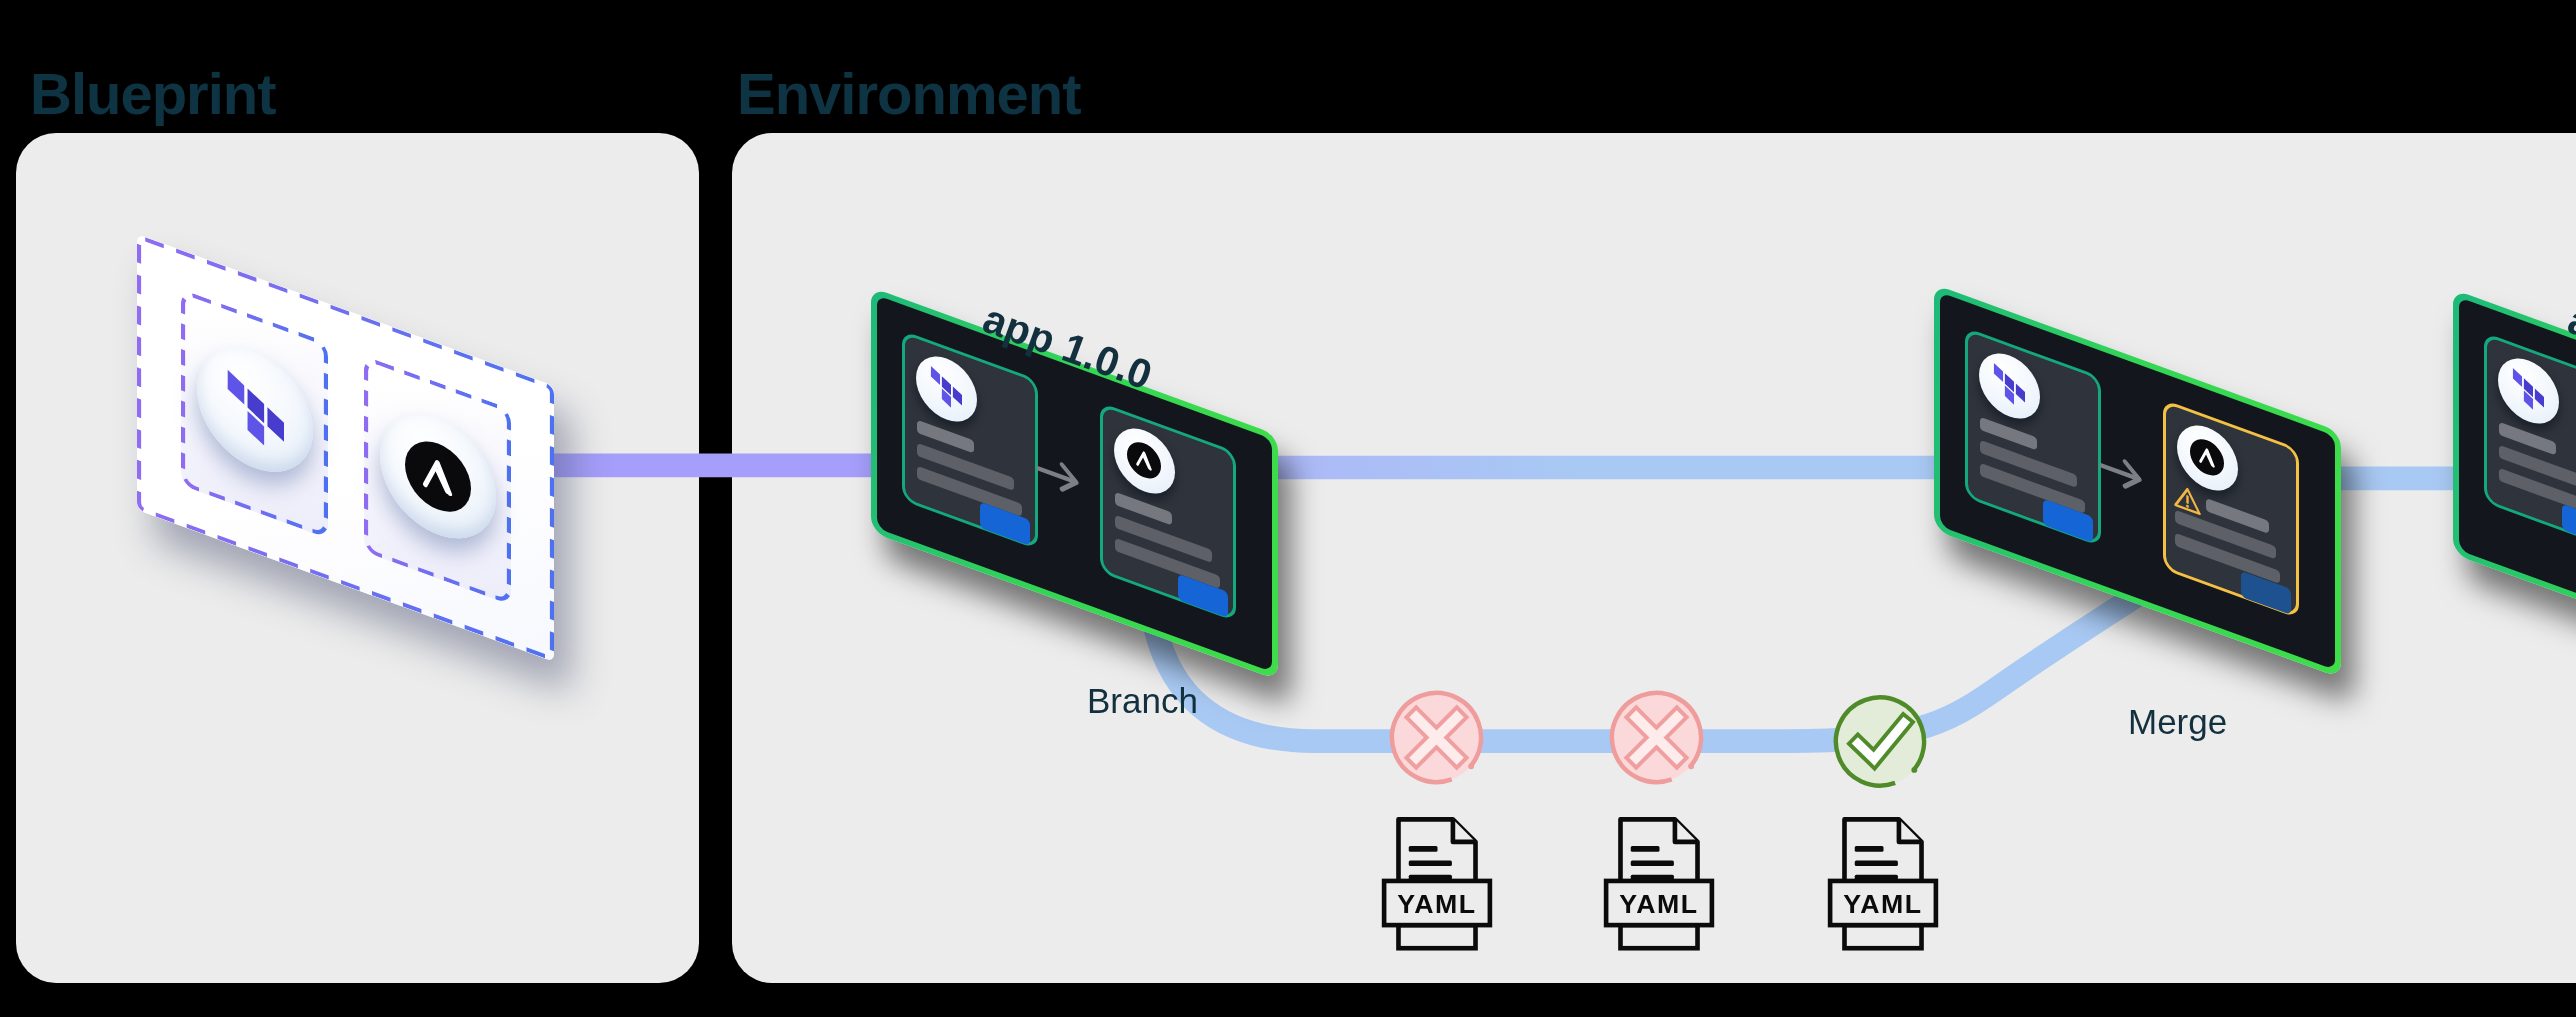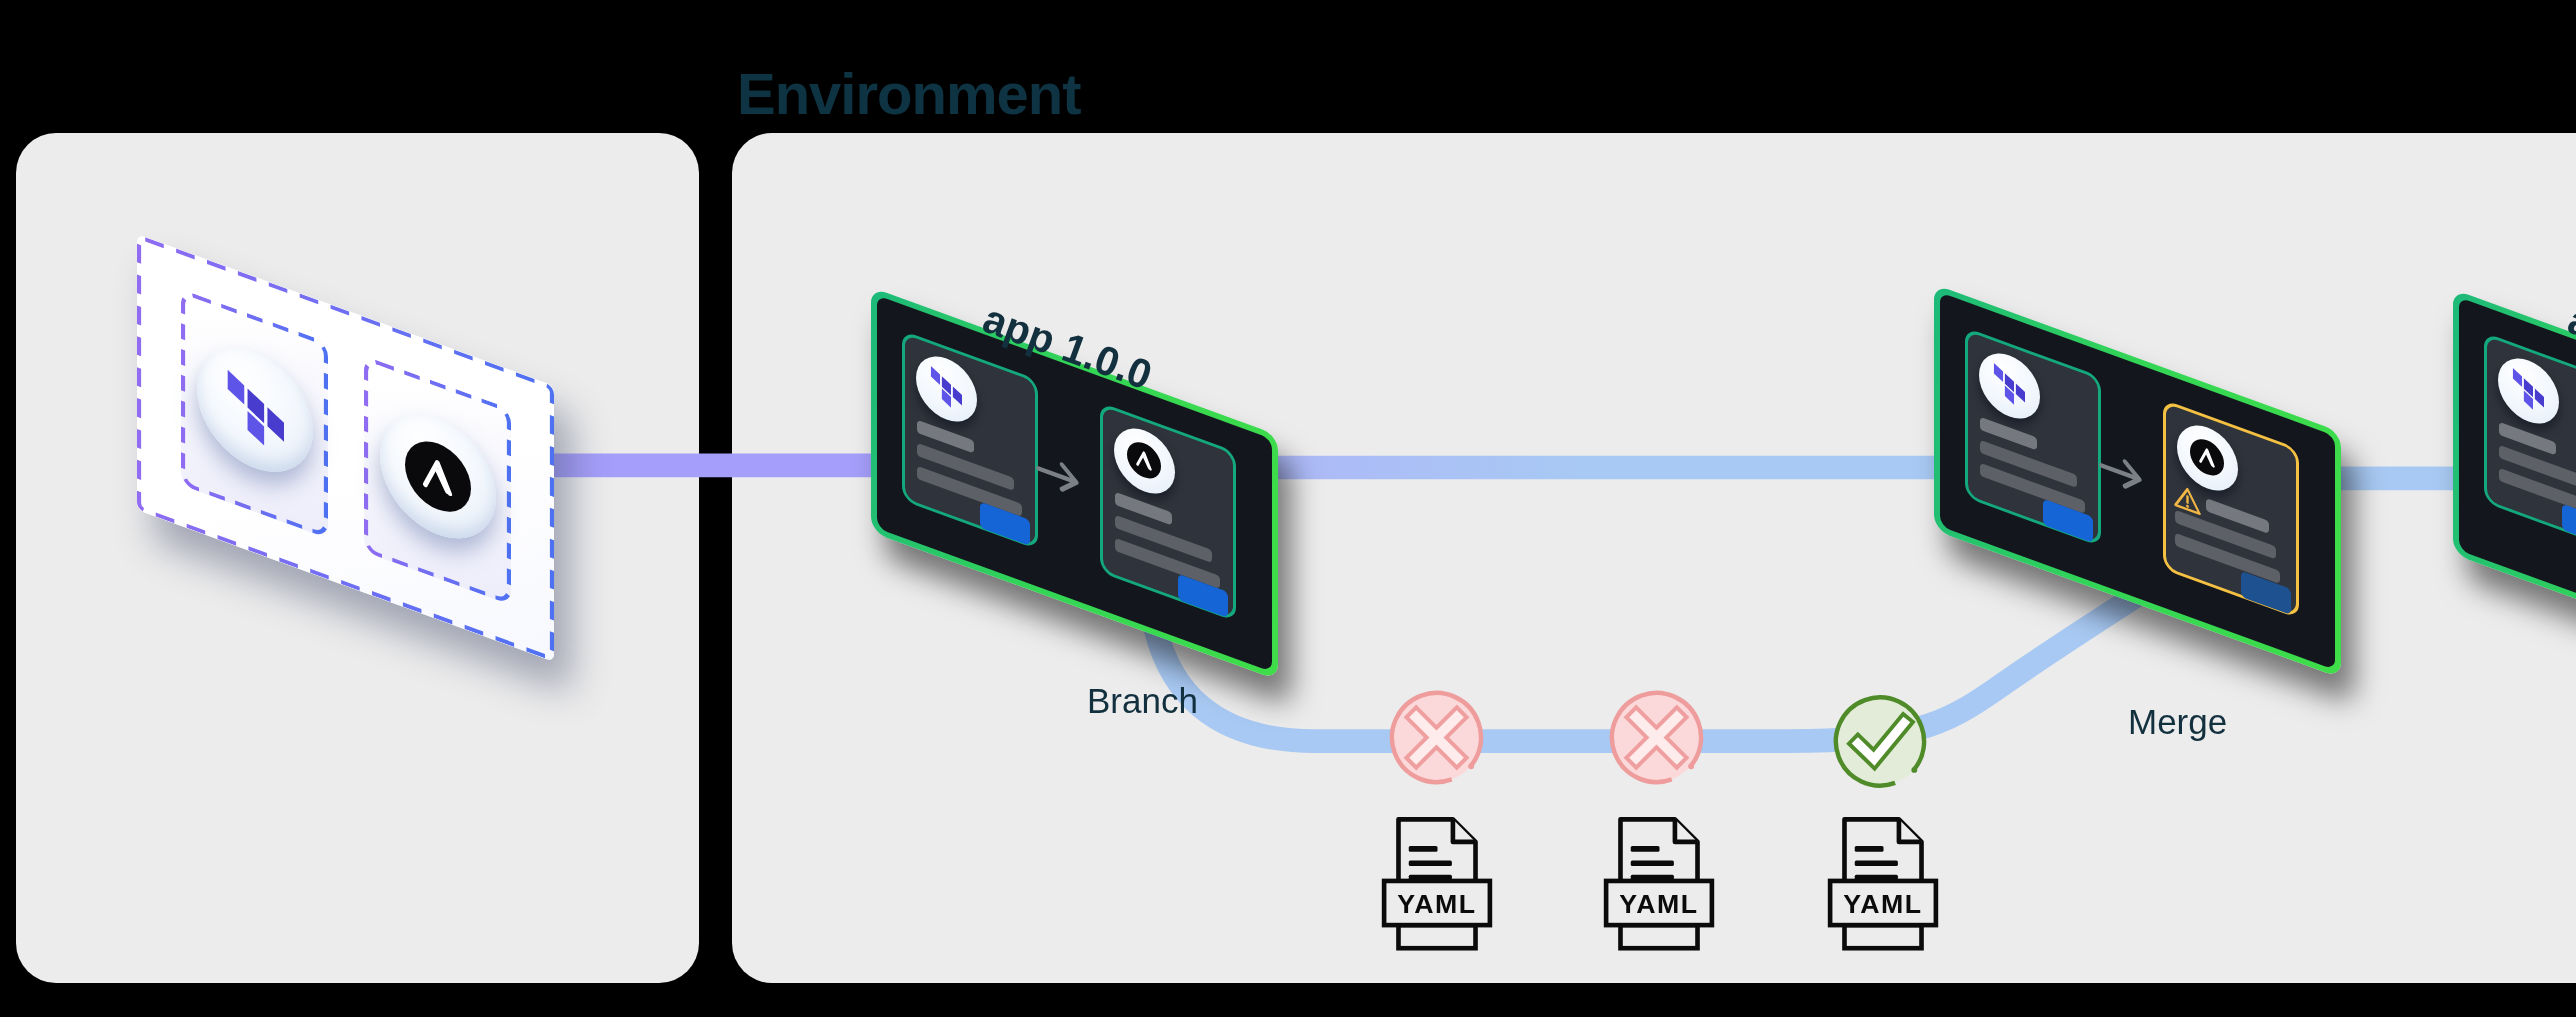--- a/index.html
+++ b/index.html
@@ -72,20 +72,21 @@
   
   .statusicon{position:absolute;}
   .yamlicon{position:absolute;width:114px;height:138px;}
   .yaml-text{font-family:"Liberation Sans", sans-serif;font-weight:700;font-size:52px;letter-spacing:3px;}
 </style>
 </head>
 <body>
 
 <div class="stage">
 
+  <div class="section-title t-bp">Blueprint</div>
   <div class="section-title t-env">Environment</div>
 
   <div class="panel p-bp"></div>
   <div class="panel p-env"></div>
 
   <svg class="lines" width="2919" height="1018" viewBox="0 0 5665 1975">
     <defs>
       <linearGradient id="bluegrad" gradientUnits="userSpaceOnUse" x1="2380" y1="0" x2="3900" y2="0">
         <stop offset="0" stop-color="#aeb6f8"></stop>
           <stop offset="0.45" stop-color="#a8c9f3"></stop>

